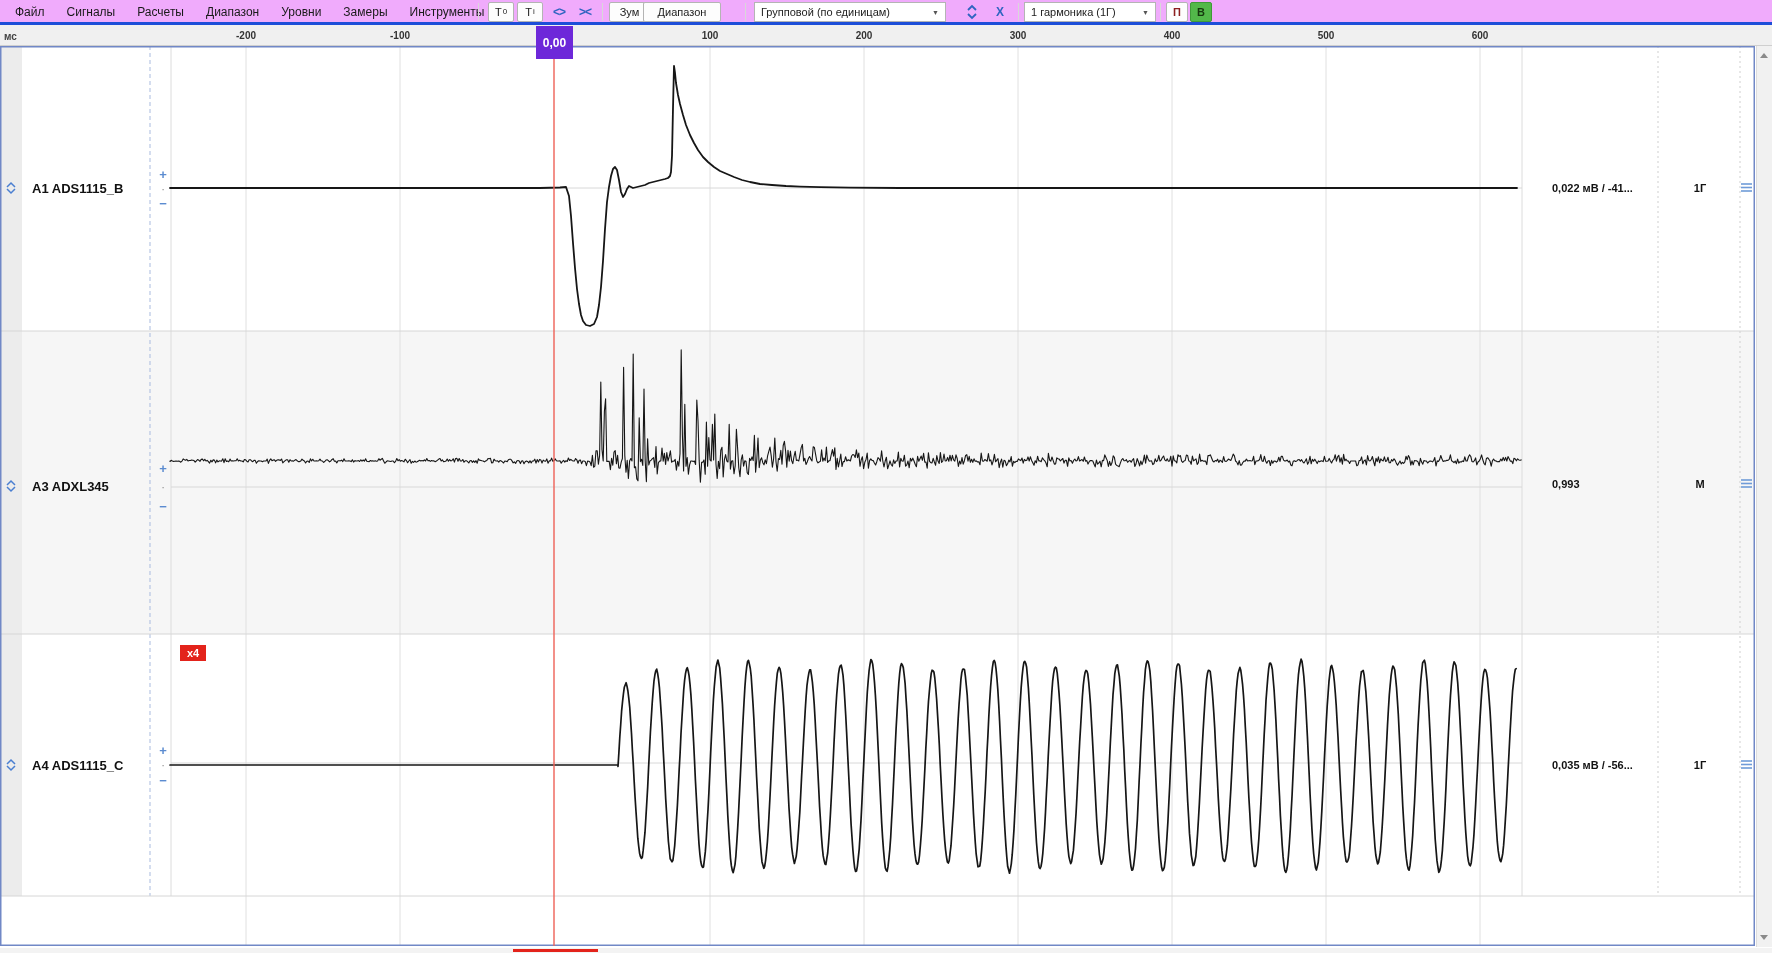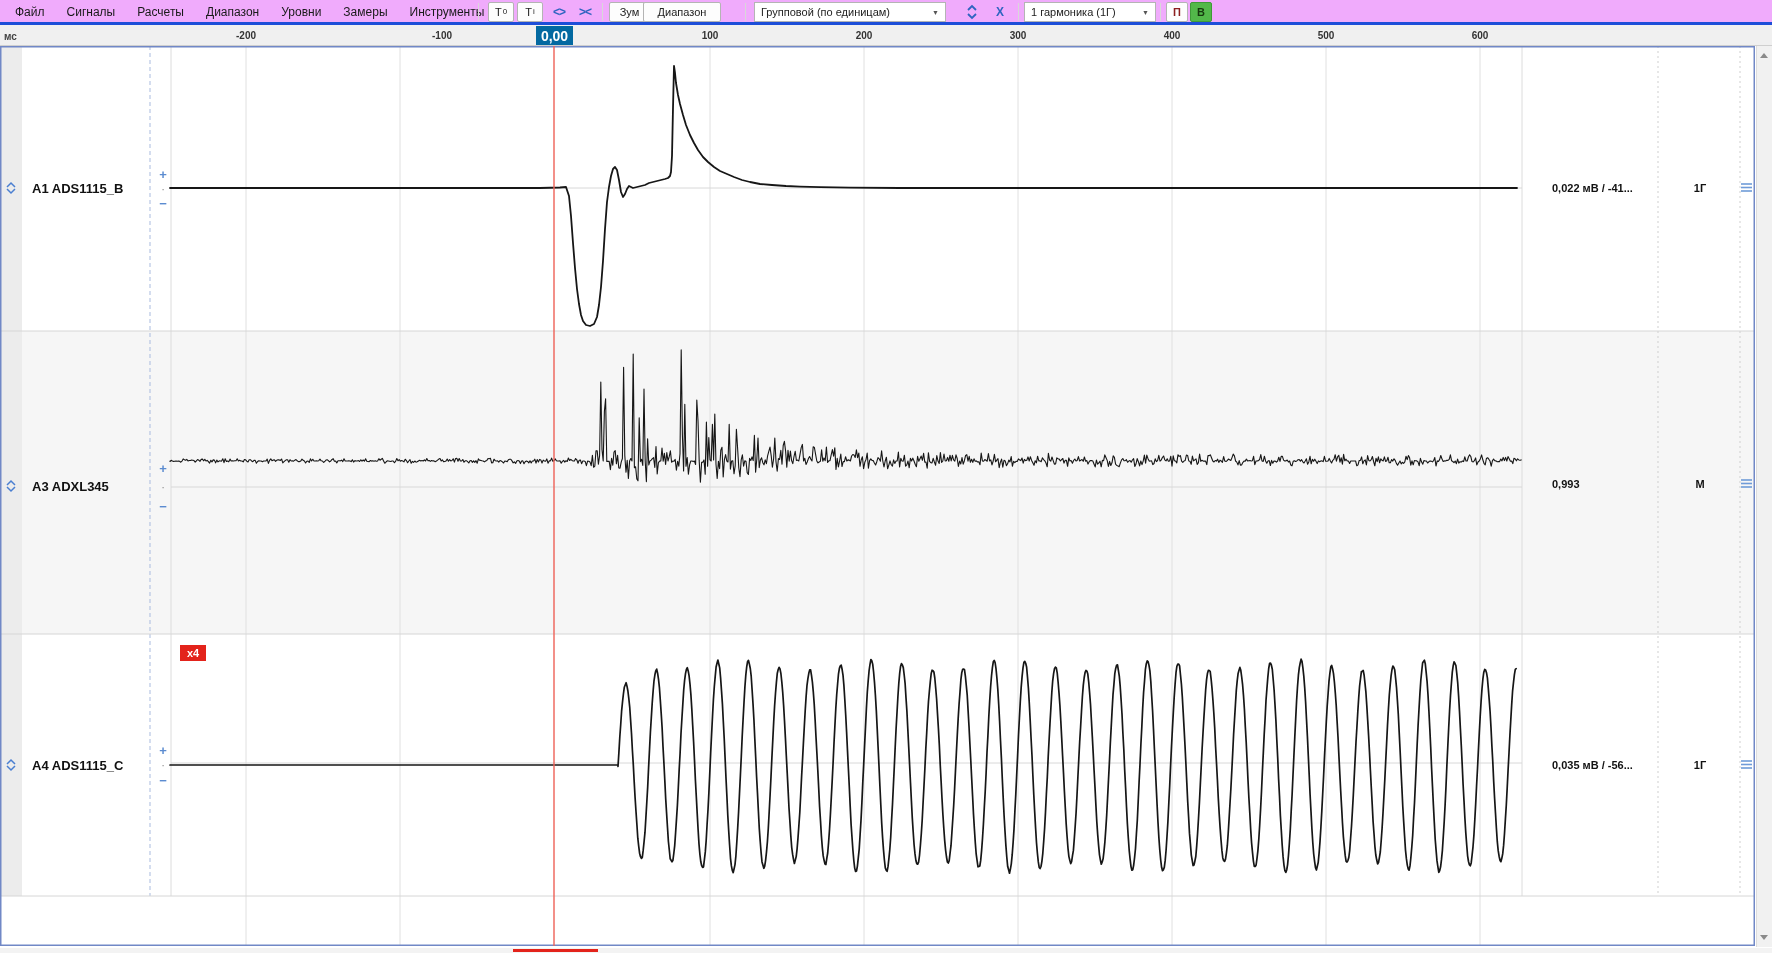--- a/index.html
+++ b/index.html
@@ -24,22 +24,22 @@
     border:1px solid #b4b4b4;font-size:11px;color:#222;display:flex;align-items:center;
     justify-content:space-between;padding:8px 6px;white-space:nowrap}
   .dd-arrow{font-size:7px;color:#555;margin-left:8px}
   .pbtn{color:#8c1f1f;font-weight:bold}
   .vbtn{background:#52b84a;border-color:#3e9a38;color:#16380f;font-weight:bold}
   
   .ruler{position:absolute;left:0;top:25px;width:1772px;height:21px;background:#f0f0f0;
     border-bottom:1px solid #cfcfcf;box-sizing:border-box;z-index:20}
   .runit{position:absolute;left:4px;top:6px;font-size:10px;font-weight:bold;color:#444}
   .rtick{position:absolute;top:5px;transform:translateX(-50%);font-size:10px;font-weight:bold;color:#333}
-  .rcursor{position:absolute;top:1px;width:37px;height:19px;background:#0369a1;color:#ffffff;
-    font-size:14px;font-weight:bold;display:flex;align-items:center;justify-content:center;z-index:21}
+  .rcursor{position:absolute;top:1px;width:37px;height:33px;background:#6d28d9;color:#ffffff;
+    font-size:12px;font-weight:bold;display:flex;align-items:center;justify-content:center;z-index:21}
   
   .plot{position:absolute;left:0;top:46px;width:1756px;height:901px;z-index:1}
   .plot svg{position:absolute;left:0;top:0}
   
   .ch-icon{position:absolute;left:3px;width:16px;height:16px;transform:translateY(-50%);z-index:10}
   .ch-label{position:absolute;left:32px;transform:translateY(-50%);font-size:13px;font-weight:bold;
     color:#111;white-space:nowrap;z-index:10}
   .ch-plus,.ch-minus{position:absolute;left:156px;width:14px;text-align:center;transform:translateY(-50%);
     color:#5b8bd0;font-size:13px;font-weight:bold;line-height:1;z-index:10;cursor:pointer}
   .ch-dot{position:absolute;left:156px;width:14px;text-align:center;transform:translateY(-50%);
@@ -120,21 +120,21 @@
   <div class="tsep" style="left:1160px"></div>
 
   <div class="tbtn pbtn" style="left:1166px;width:22px">П</div>
   <div class="tbtn vbtn" style="left:1190px;width:22px">В</div>
 </div>
 
 <div class="ruler">
   <span class="runit">мс</span>
   <div id="ruler-ticks">
       <span class="rtick" style="left: 246px;">-200</span>
-      <span class="rtick" style="left: 400px; margin-left: 42px;">-100</span>
+      <span class="rtick" style="left: 400px;">-100</span>
       <span class="rtick" style="left: 710px;">100</span>
       <span class="rtick" style="left: 864px;">200</span>
       <span class="rtick" style="left: 1018px;">300</span>
       <span class="rtick" style="left: 1172px; text-align: right;">400</span>
       <span class="rtick" style="left: 1326px;">500</span>
       <span class="rtick" style="left: 1480px;">600</span>
     </div>
   <div class="rcursor" id="ruler-cursor" style="left: 536px;">0,00</div>
 </div>
 

